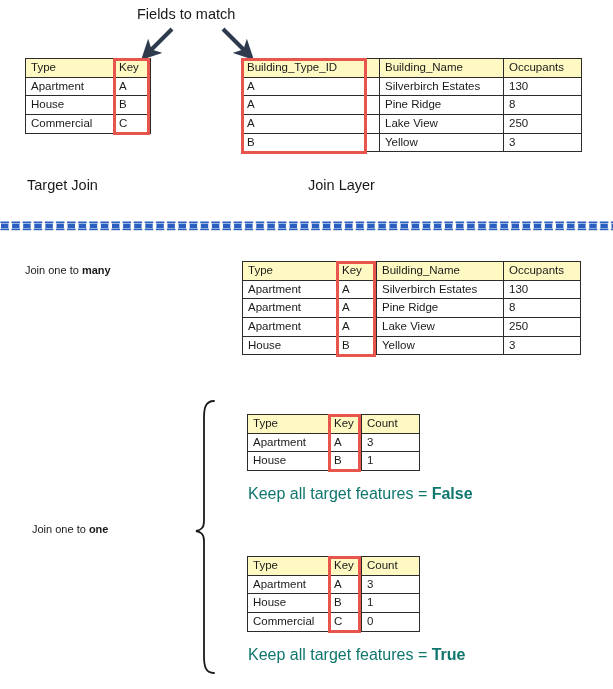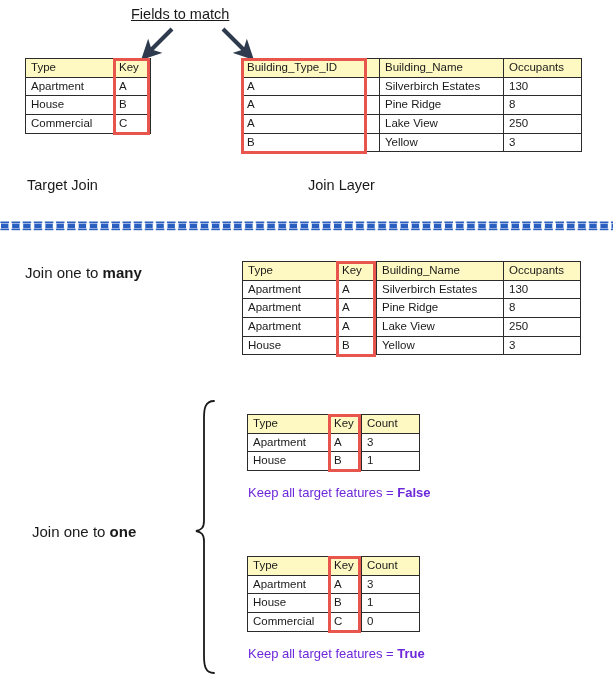--- a/index.html
+++ b/index.html
@@ -40,29 +40,29 @@
   
   .hl {
     position: absolute;
     border: 3px solid #e8554d;
     box-sizing: border-box;
     pointer-events: none;
   }
 
   
   .label {
-    font-size: 15px;
+    font-size: 11px;
     color: #1a1a1a;
     white-space: nowrap;
   }
   .label b { font-weight: bold; }
 
   .caption {
-    font-size: 13px;
-    color: #6d28d9;
+    font-size: 16px;
+    color: #0f766e;
     white-space: nowrap;
   }
   .caption b { font-weight: bold; }
 
   .title-text {
     font-size: 14.5px;
     color: #1a1a1a;
     white-space: nowrap;
   }
 
@@ -278,21 +278,21 @@
         <rect x="610.9" y="1.5" width="8.6" height="1.6" fill="#2a5fbf"></rect>
         <rect x="611.5" y="3.6" width="7.4" height="4.6" fill="#2a5fbf"></rect>
         <rect x="610.9" y="8.6" width="8.6" height="1.6" fill="#2a5fbf"></rect>
         <rect x="622" y="1.5" width="8.6" height="1.6" fill="#2a5fbf"></rect>
         <rect x="622.6" y="3.6" width="7.4" height="4.6" fill="#2a5fbf"></rect>
         <rect x="622" y="8.6" width="8.6" height="1.6" fill="#2a5fbf"></rect>
       </g>
   </svg>
 </div>
 
-<div class="abs title-text" style="left:131px; top:6px;text-decoration:underline;">Fields to match</div>
+<div class="abs title-text" style="left:137px; top:6px;">Fields to match</div>
 
 <div class="abs" style="left:25px; top:58px;">
   <table class="grid">
     <thead>
       <tr>
         <th style="width:88px;">Type</th>
         <th style="width:37px;">Key</th>
       </tr>
     </thead>
     <tbody>

